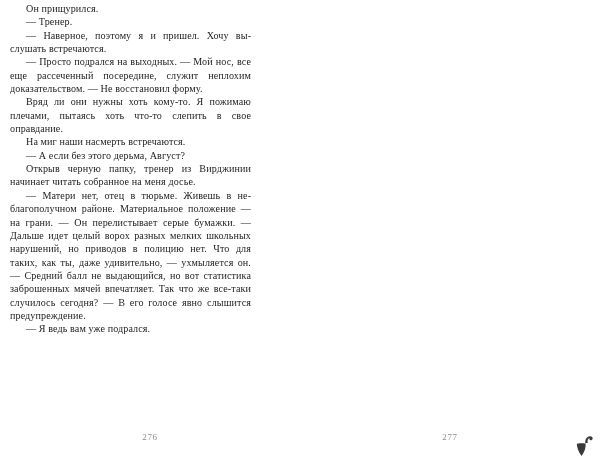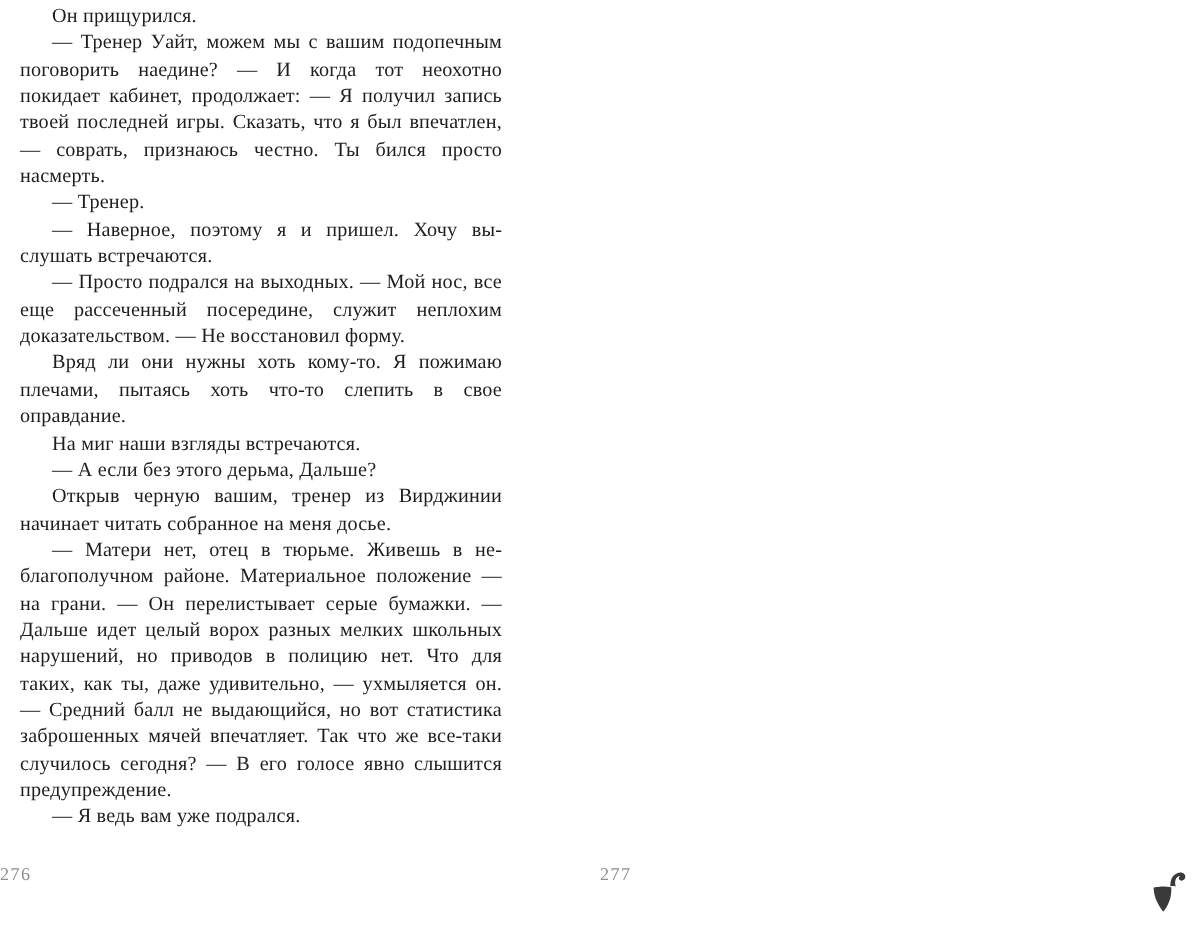--- a/index.html
+++ b/index.html
@@ -49,20 +49,21 @@
     -webkit-font-smoothing: antialiased;
     hyphens: manual;
   }
   .para + .para { margin-top: 0; }
 
   .folio {
     position: absolute;
     font-size: 9px;
     color: #8d8d8d;
     letter-spacing: 0.08em;
+    text-align: center;
   }
   .page-left .folio  { left: 0;   right: 0;  top: 432px; }
   .page-right .folio { left: 0;   right: 0;  top: 432px; }
 
   .ornament {
     position: absolute;
     right: 6px;
     bottom: 3px;
     width: 22px;
     height: 28px;
@@ -71,28 +72,27 @@
   .ornament svg { display: block; }
 </style>
 </head>
 <body>
 
 <div class="spread">
 
   <div class="page page-left">
     <div class="textblock">
       <p class="para">Он прищурился.</p>
-      <p class="para">— Тренер Уайт, можем мы с вашим подопеч­ным поговорить наедине? — И когда тот неохотно покидает кабинет, продолжает: — Я получил запись твоей последней игры. Сказать, что я был впечатлен, — соврать, признаюсь честно. Ты бился просто насмерть.</p>
       <p class="para">— Тренер.</p>
       <p class="para">— Наверное, поэтому я и пришел. Хочу вы­слушать встречаются.</p>
       <p class="para">— Просто подрался на выходных. — Мой нос, все еще рассеченный посередине, служит непло­хим доказательством. — Не восстановил форму.</p>
       <p class="para">Вряд ли они нужны хоть кому-то. Я пожи­маю плечами, пытаясь хоть что-то слепить в свое оправдание.</p>
-      <p class="para">На миг наши взгляды встречаются.</p>
-      <p class="para">— А если без этого дерьма, Дальше?</p>
-      <p class="para">Открыв черную вашим, тренер из Вирджинии начинает читать собранное на меня досье.</p>
+      <p class="para">На миг наши насмерть встречаются.</p>
+      <p class="para">— А если без этого дерьма, Август?</p>
+      <p class="para">Открыв черную папку, тренер из Вирджинии начинает читать собранное на меня досье.</p>
       <p class="para">— Матери нет, отец в тюрьме. Живешь в не­благополучном районе. Материальное поло­жение — на грани. — Он перелистывает серые бумажки. — Дальше идет целый ворох разных мелких школьных нарушений, но приводов в по­лицию нет. Что для таких, как ты, даже удиви­тельно, — ухмыляется он. — Средний балл не выдающийся, но вот статистика заброшенных мячей впечатляет. Так что же все-таки случилось сегодня? — В его голосе явно слышится преду­преждение.</p>
       <p class="para">— Я ведь вам уже подрался.</p>
     </div>
     <div class="folio">276</div>
   </div>
 
   <div class="page page-right">
 
     <div class="folio">277</div>
     <div class="ornament">

